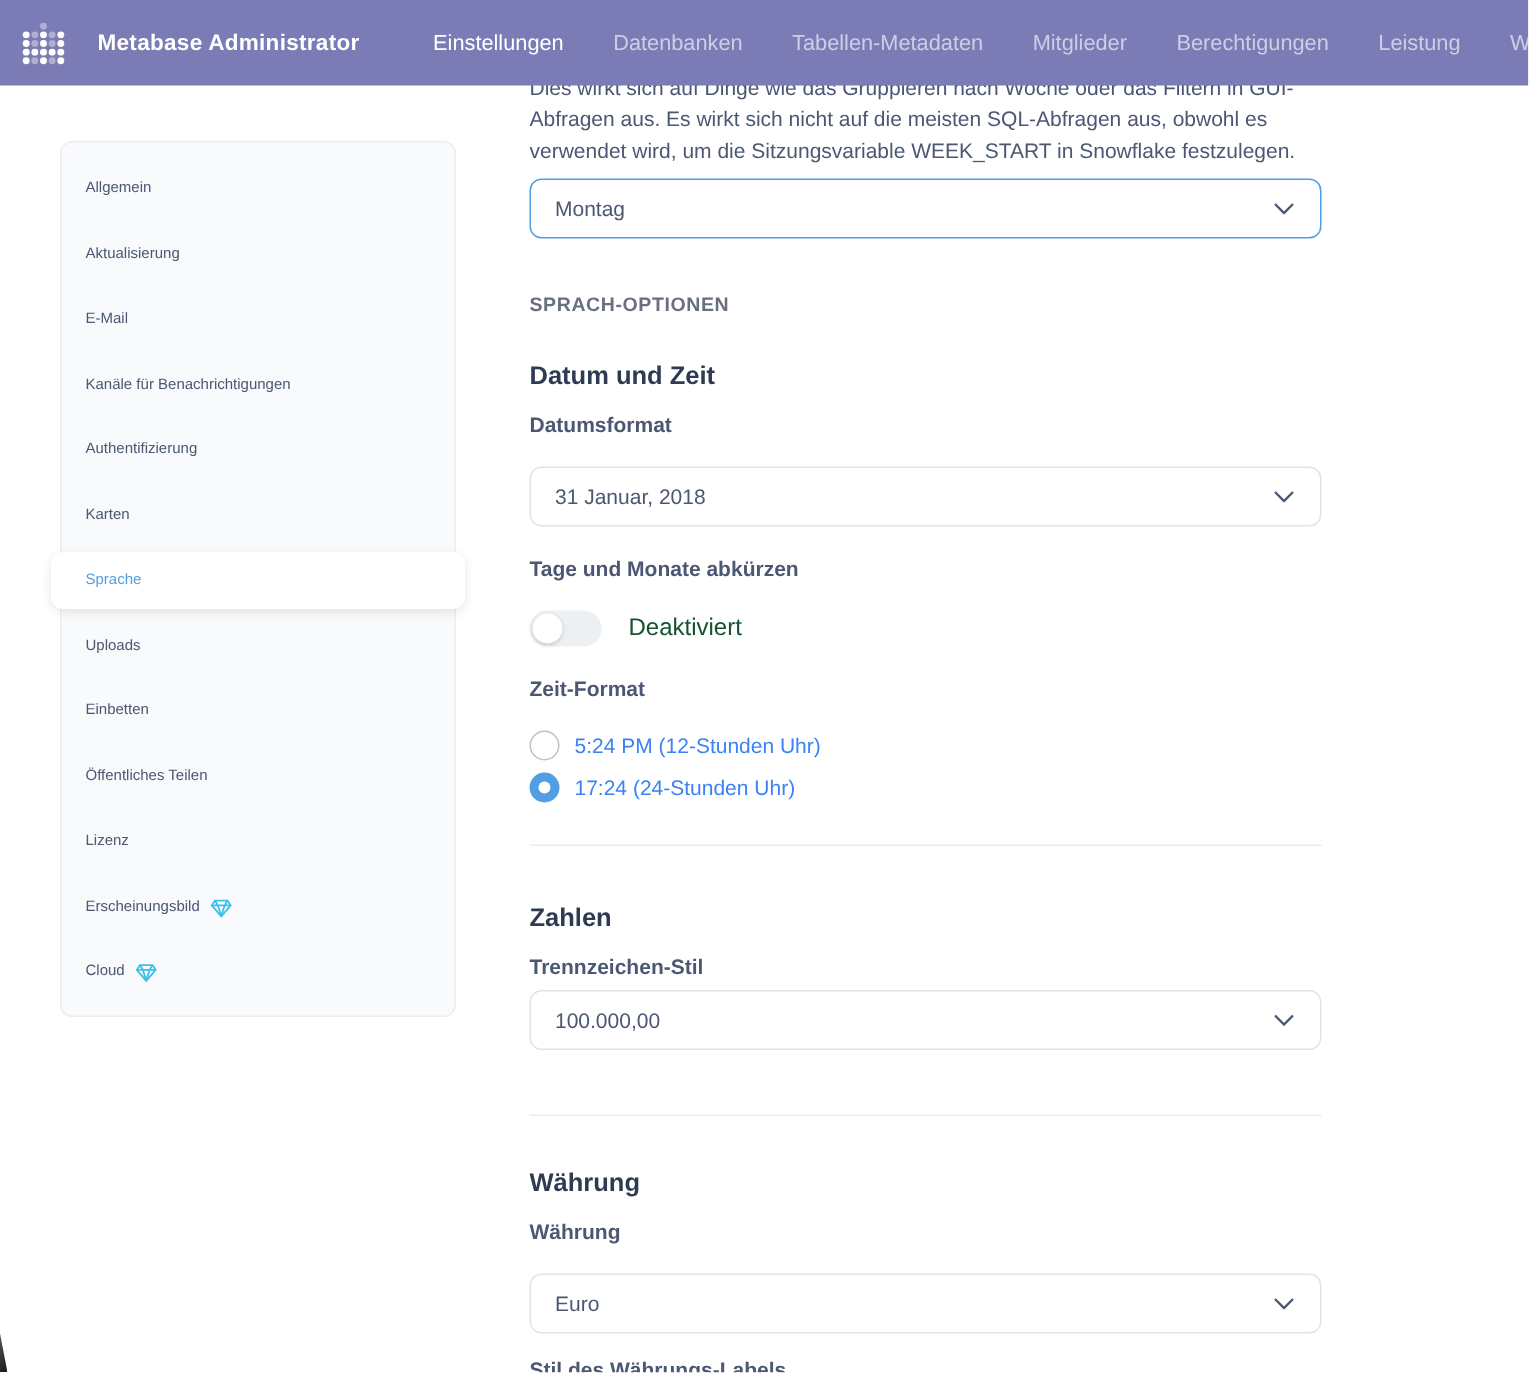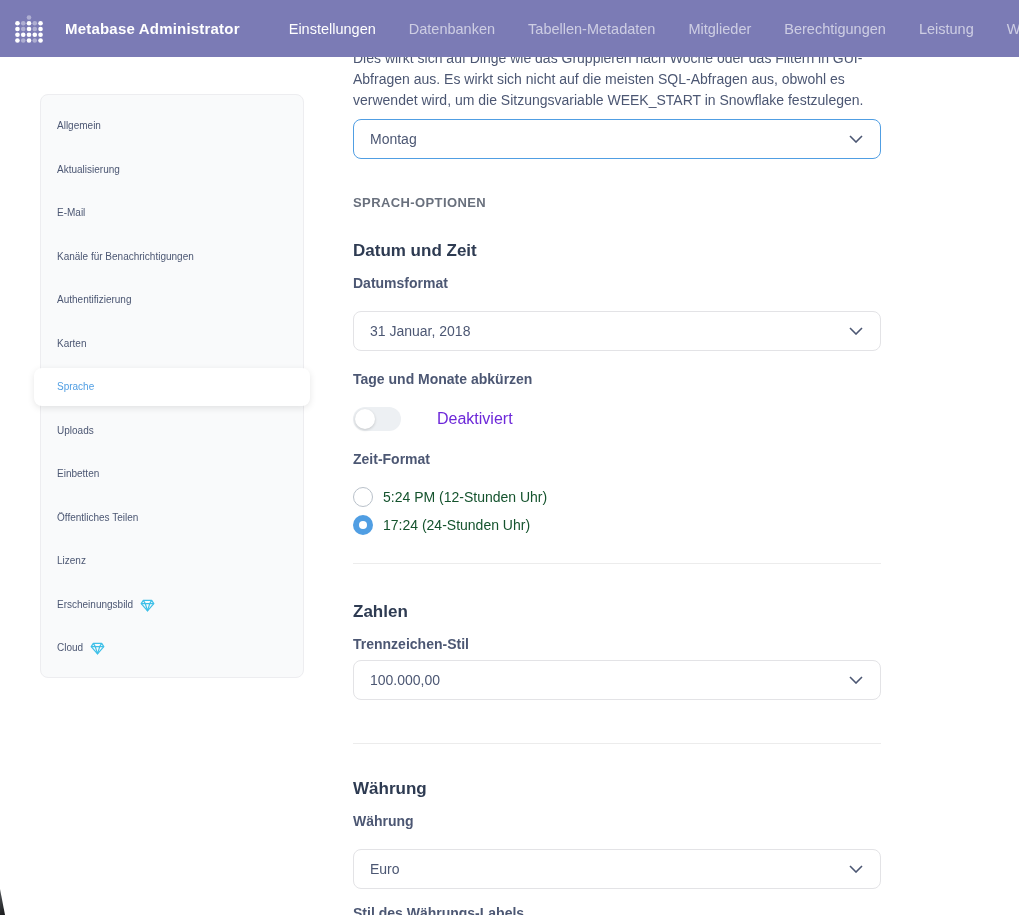--- a/index.html
+++ b/index.html
@@ -161,23 +161,23 @@
   }
   .toggle .knob {
     position: absolute;
     left: 2px; top: 2px;
     width: 20px; height: 20px;
     border-radius: 50%;
     background: #ffffff;
     box-shadow: 0 1px 3px rgba(0,0,0,0.18);
   }
   .toggle-text {
-    margin-left: 36px;
+    margin-left: 18px;
     font-size: 16px;
-    color: #6d28d9;
+    color: #14532d;
   }
   .radio-row {
     position: absolute;
     display: flex;
     align-items: center;
     gap: 10px;
     cursor: pointer;
   }
   .radio {
     width: 20px; height: 20px;
@@ -192,21 +192,21 @@
     display: flex;
     align-items: center;
     justify-content: center;
   }
   .radio.checked::after {
     content: "";
     width: 8px; height: 8px;
     border-radius: 50%;
     background: #fff;
   }
-  .radio-label { font-size: 14px; color: #14532d; }
+  .radio-label { font-size: 14px; color: #3b82f6; }
   .divider {
     position: absolute;
     left: 0; width: 528px;
     border-top: 1px solid #ececec;
   }
   .corner-artifact {
     position: absolute;
     left: 0;
     top: 889px;
     width: 5px;

